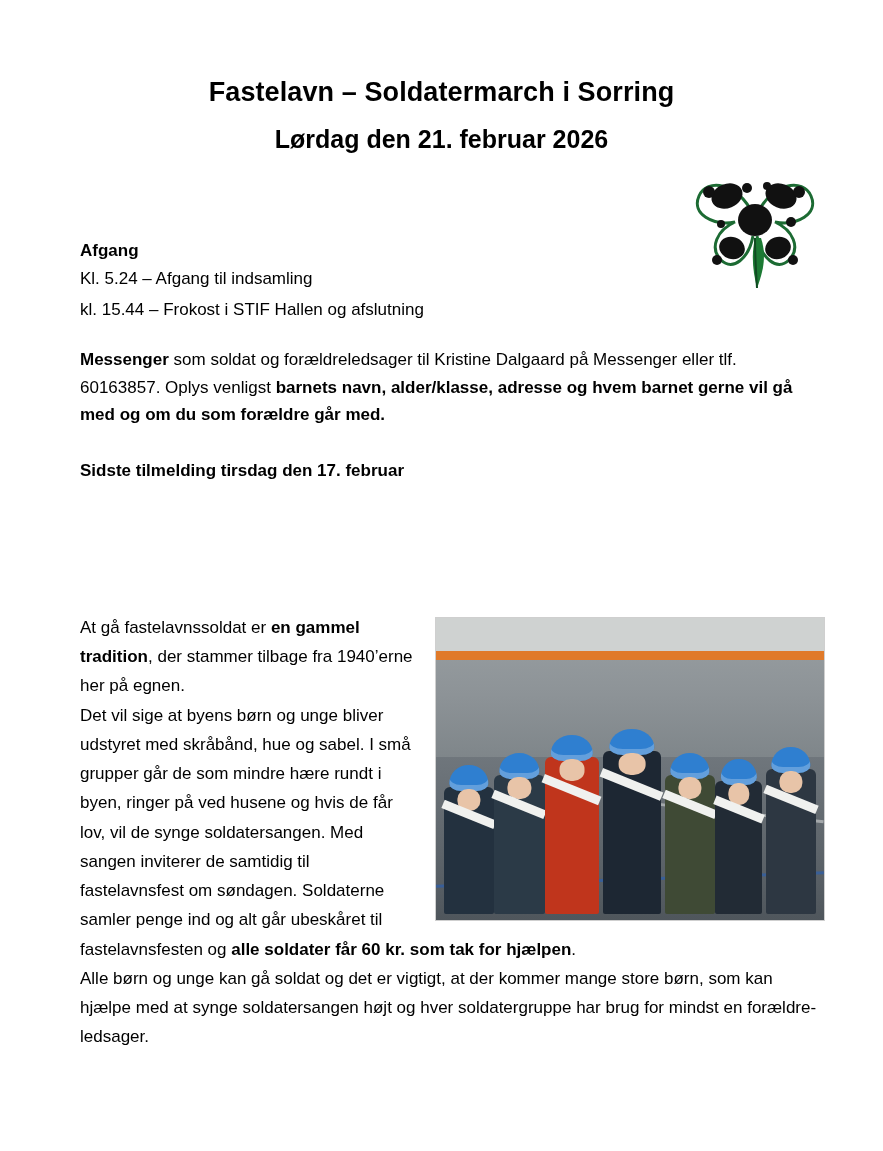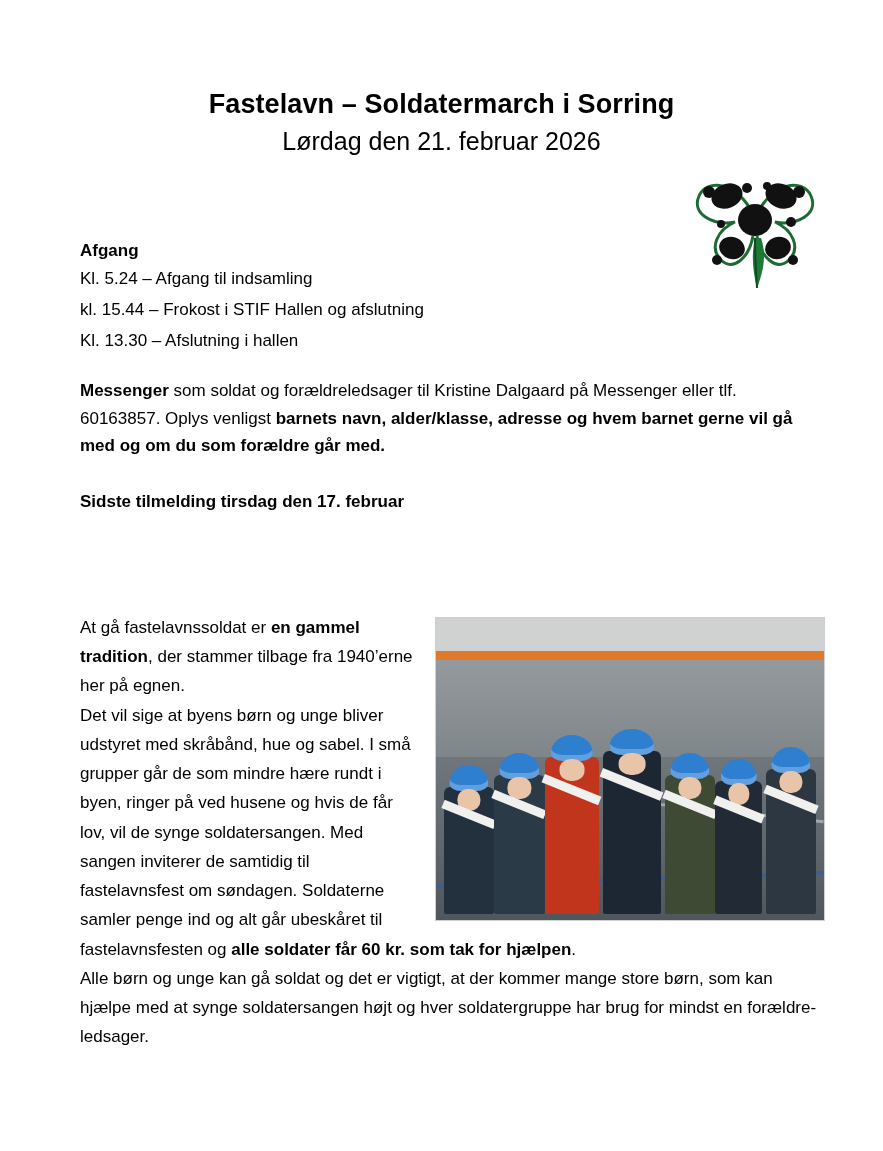--- a/index.html
+++ b/index.html
@@ -11,38 +11,38 @@
     width: 883px;
     height: 1151px;
     position: relative;
     font-family: "Liberation Sans", sans-serif;
     color: #000000;
     overflow: hidden;
   }
   .page {
     position: absolute;
     inset: 0;
-    padding: 16px;
+    padding: 4px;
   }
 
   
   .title-block {
     text-align: center;
     padding-top: 72px;
   }
   .title-main {
     font-size: 27px;
     font-weight: bold;
     letter-spacing: 0.1px;
     line-height: 1.25;
   }
   .title-sub {
     font-size: 25px;
-    font-weight: normal;
-    margin-top: 4px;
+    font-weight: bold;
+    margin-top: 14px;
     line-height: 1.25;
   }
 
   
   .logo {
     position: absolute;
     top: 152px;
     right: 60px;
     width: 136px;
     height: 140px;
@@ -178,21 +178,20 @@
       </g>
       <path d="M68 86 C64 104 66 120 70 136 C76 120 80 104 74 86 Z" fill="#1c7a34"></path>
       <path d="M68 86 C68 104 69 120 70 136" stroke="#0f4a21" stroke-width="2" fill="none"></path>
     </svg>
   </div>
 
   <div class="content">
     <div class="prog-head">Afgang</div>
     <div class="prog-line">Kl. 5.24 – Afgang til indsamling</div>
     <div class="prog-line">kl. 15.44 – Frokost i STIF Hallen og afslutning</div>
-    <div class="prog-line">Kl. 13.30 – Afslutning i hallen</div>
 
     <div class="para">
       <b>Messenger</b><span> som soldat og forældreledsager til Kristine Dalgaard på Messenger eller tlf. 60163857. Oplys venligst </span><b>barnets navn, alder/klasse, adresse og hvem barnet gerne vil gå med og om du som forældre går med.</b>
     </div>
 
     <div class="deadline">Sidste tilmelding tirsdag den 17. februar</div>
   </div>
 
   <div class="article">
 

